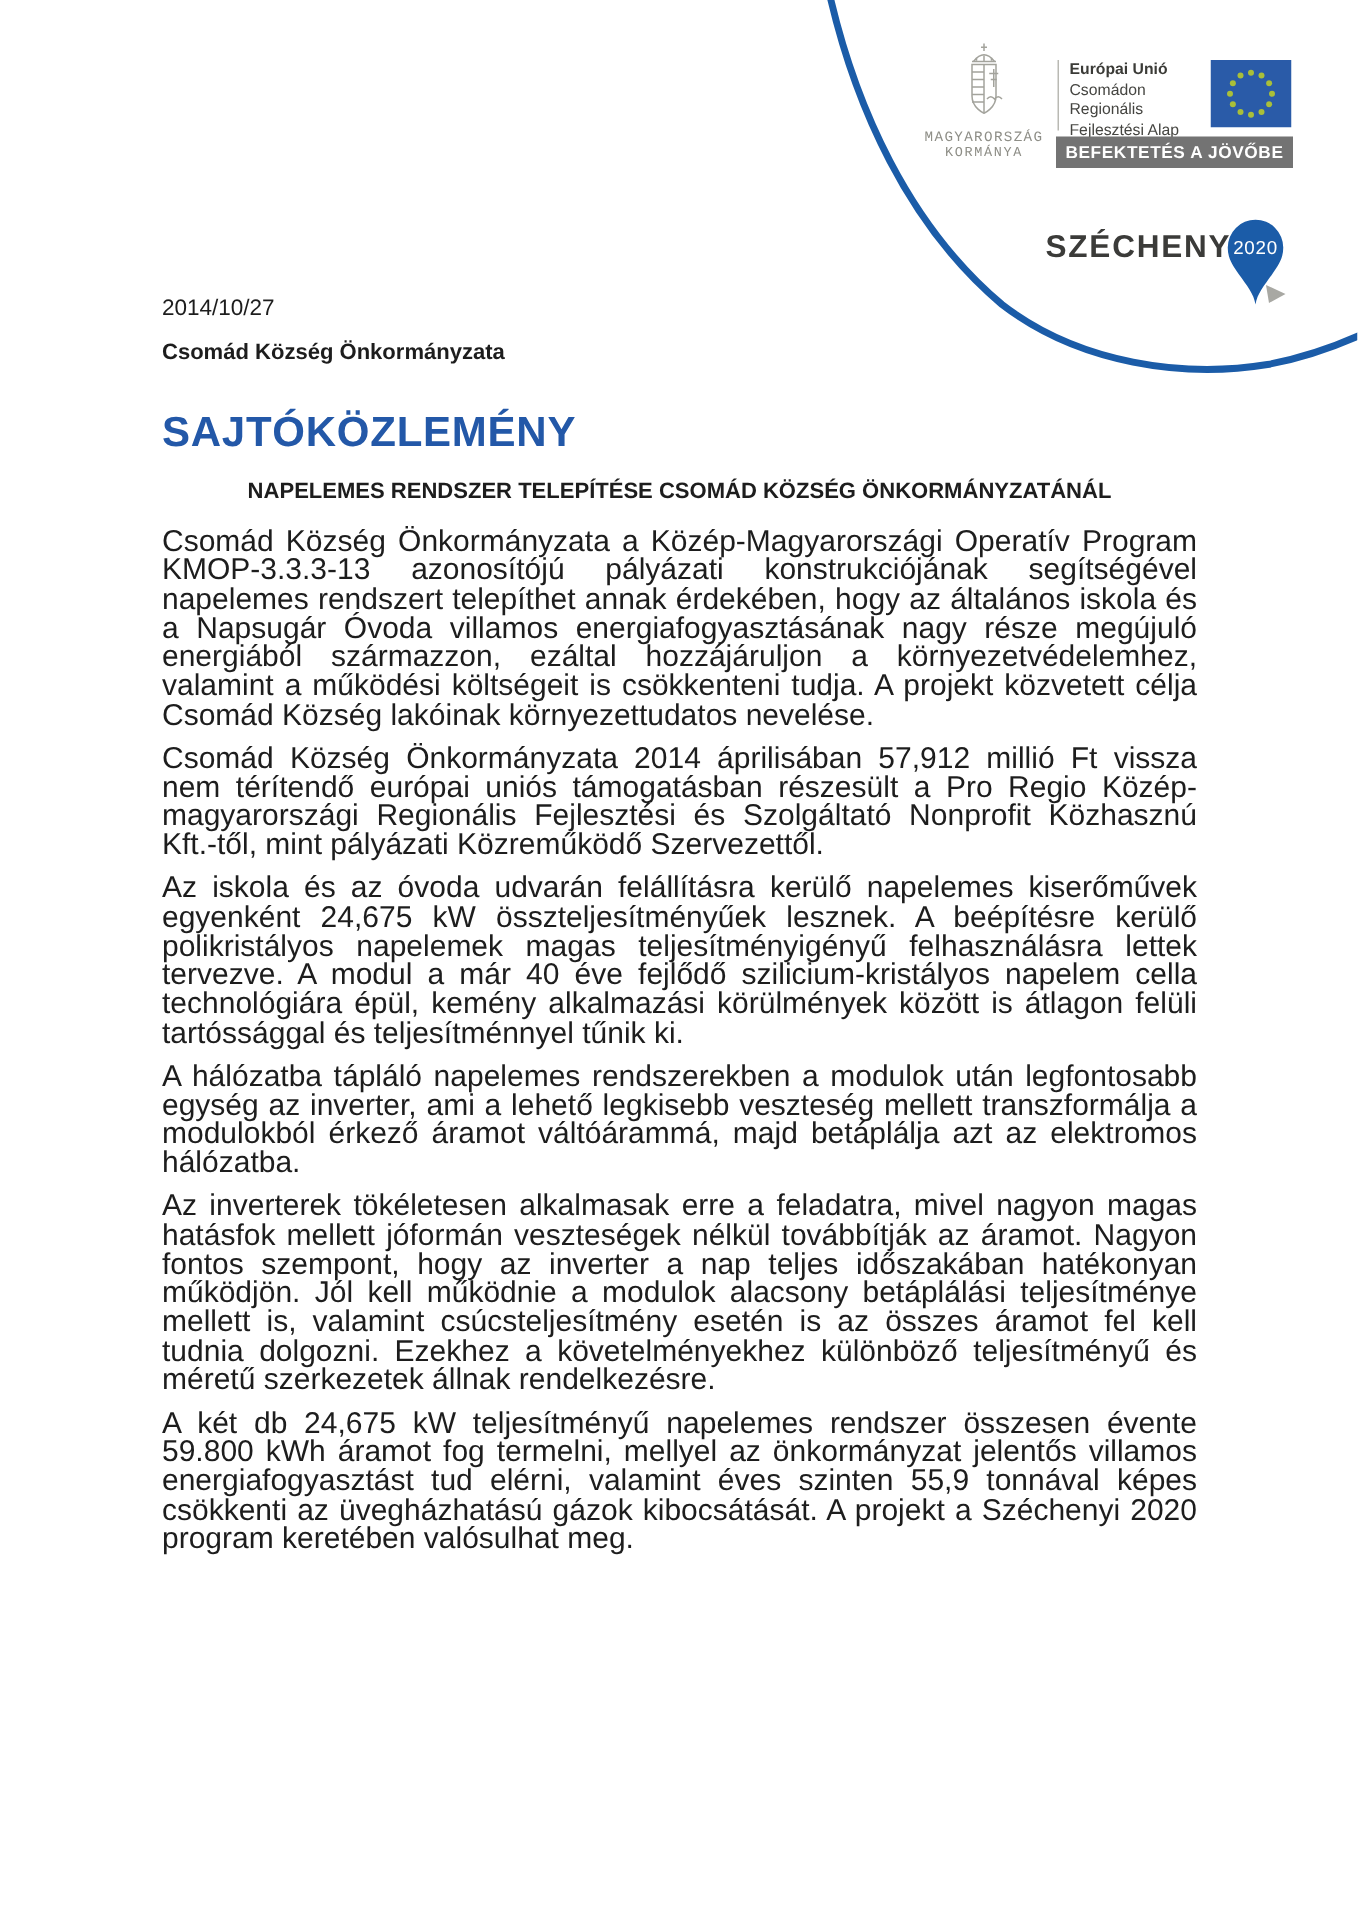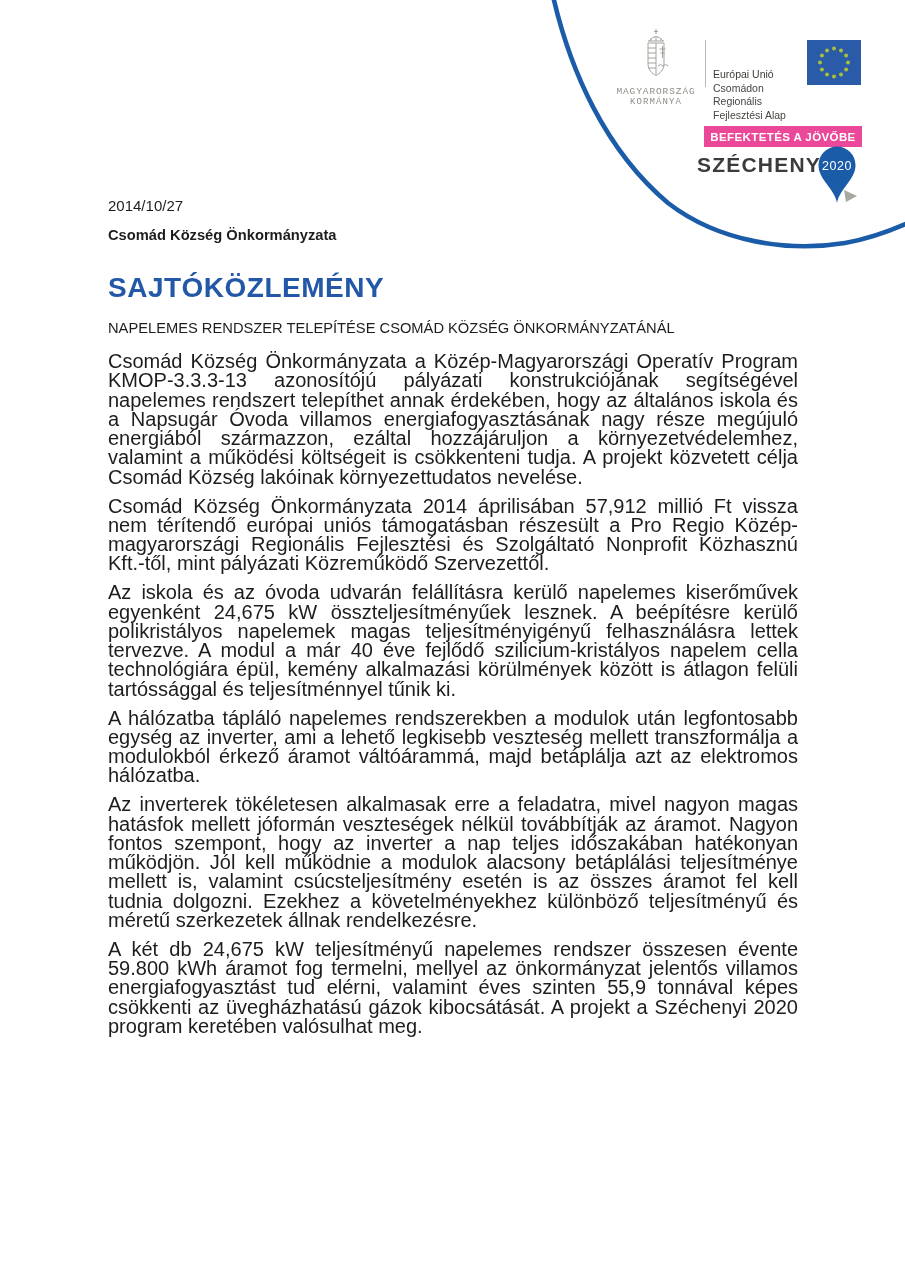--- a/index.html
+++ b/index.html
@@ -28,31 +28,30 @@
 
   
   .eu-divider {
     position: absolute; left: 705px; top: 40px; width: 1px; height: 47px;
     background: #b9b9b3;
   }
   .eu-text {
     position: absolute; left: 713px; top: 40px; width: 95px;
     font-size: 10.5px; line-height: 13.5px; color: #454541;
   }
-  .eu-text .b { font-weight: normal; color: #3b3b37; margin-top: 28px; }
+  .eu-text .b { font-weight: bold; color: #3b3b37; }
 
   .eu-flag { position: absolute; left: 807px; top: 40px; }
 
   .banner {
     position: absolute; left: 704px; top: 91px; width: 158px; height: 21px;
-    background: #ec4899; color: #ffffff;
+    background: #737373; color: #ffffff;
     font-size: 11.5px; font-weight: bold; letter-spacing: 0.4px;
     display: flex; align-items: center; justify-content: center;
     white-space: nowrap;
-    margin-top: 35px;
   }
 
   
   .szechenyi-word {
     position: absolute; left: 697px; top: 153px;
     font-size: 21px; font-weight: bold; letter-spacing: 1.2px;
     color: #3b3b39; white-space: nowrap;
   }
   .szechenyi-pin { position: absolute; left: 817px; top: 146px; }
 
@@ -61,21 +60,21 @@
     position: absolute; left: 108px; top: 197px; width: 690px;
   }
   .doc-date { font-size: 15px; line-height: 18px; margin: 0 0 11px 0; }
   .doc-org  { font-size: 14.7px; line-height: 18px; font-weight: bold; margin: 0; }
   .doc-title {
     margin: 28px 0 15px 0;
     font-size: 28px; line-height: 32px; font-weight: bold;
     letter-spacing: 0.5px; color: #2358a8;
   }
   .doc-subtitle {
-    font-size: 14.7px; line-height: 18px; font-weight: normal; margin: 0 0 15px 0;
+    font-size: 14.7px; line-height: 18px; font-weight: bold; margin: 0 0 15px 0; text-align: center;
   }
   .doc-lead {
     font-size: 14.7px; line-height: 19.3px; font-weight: bold;
     text-align: justify; margin: 0 0 41px 0;
   }
   .doc-par {
     font-size: 20px; line-height: 19.3px;
     text-align: justify; margin: 0 0 9.5px 0;
   }
 </style>

